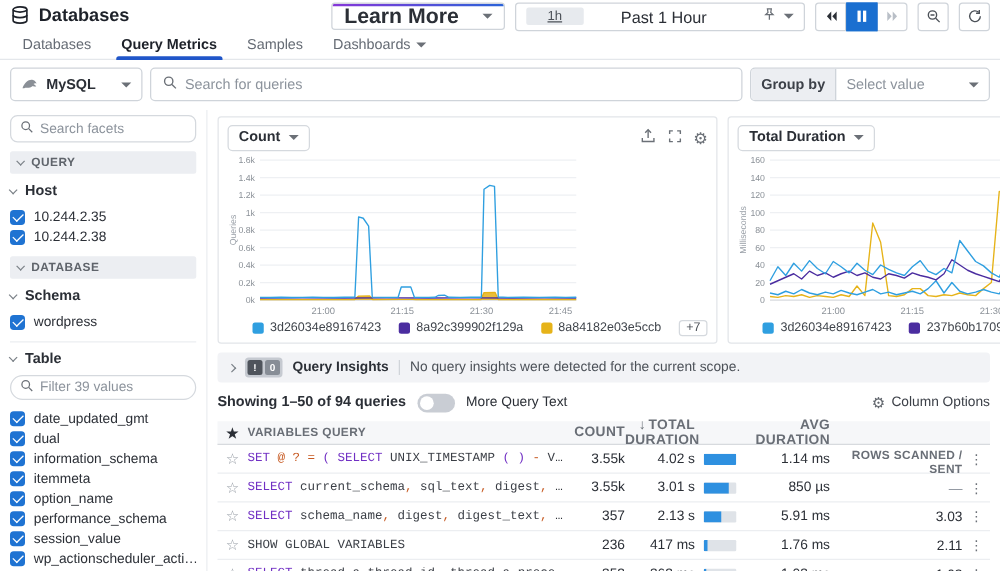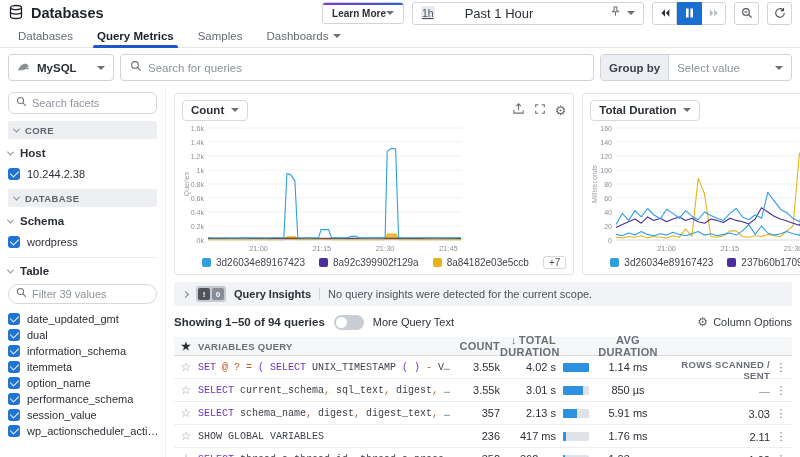--- a/index.html
+++ b/index.html
@@ -5,24 +5,24 @@
   * { box-sizing: border-box; margin: 0; padding: 0; }
   html,body { width:800px; height:457px; overflow:hidden; background:#fff;
     font-family:"Liberation Sans",sans-serif; color:#2b2f36; font-size:12px; }
 
   
   .topbar { height:24px; display:flex; align-items:center; justify-content:space-between; padding:2px 8px 0 8px; }
   .tb-left { display:flex; align-items:center; gap:7px; }
   .app-title { font-size:14.5px; font-weight:700; color:#1d2129; }
   .tb-right { display:flex; align-items:center; gap:8px; }
   .caret { width:0; height:0; border-left:4px solid transparent; border-right:4px solid transparent; border-top:4px solid #6b7077; display:inline-block; }
-  .learn-more { position:relative; overflow:hidden; display:flex; align-items:center; gap:0; height:22px; padding:0 9px; background:#fff; border:1px solid #cfd4da; border-radius:3px; font-size:10px; font-weight:600; color:#2b2f36; cursor:pointer; }
+  .learn-more { position:relative; overflow:hidden; display:flex; align-items:center; gap:19px; height:22px; padding:0 9px; background:#fff; border:1px solid #cfd4da; border-radius:3px; font-size:17px; font-weight:600; color:#2b2f36; cursor:pointer; }
   .learn-more::before { content:''; position:absolute; top:0; left:0; right:0; height:2px; background:linear-gradient(90deg,#8637d8,#2a63d8); }
   .time-picker { display:flex; align-items:center; gap:6px; height:23px; padding:0 8px; border:1px solid #cfd4da; border-radius:3px; width:232px; }
-  .time-chip { background:#e7eaee; border-radius:2px; font-size:10.5px; padding:1px 1px; color:#4c5158;text-decoration:underline; }
+  .time-chip { background:#e7eaee; border-radius:2px; font-size:10.5px; padding:1px 17px; color:#4c5158;text-decoration:underline; }
   .time-label { font-size:13px; flex:1;margin-left:24px; }
   .playgroup { display:flex; }
   .playgroup button { width:25px; height:23px; background:#fff; border:1px solid #cfd4da; display:flex; align-items:center; justify-content:center; cursor:pointer; }
   .playgroup button:first-child { border-radius:3px 0 0 3px; }
   .playgroup button:last-child { border-radius:0 3px 3px 0; margin-left:-1px; }
   .playgroup .pause { background:#1a6fd0; border-color:#1a6fd0; z-index:1; }
   .sqbtn { width:25px; height:23px; background:#fff; border:1px solid #cfd4da; border-radius:3px; display:flex; align-items:center; justify-content:center; cursor:pointer; }
 
   
   .tabs { display:flex; gap:4px; padding:0 8px; border-bottom:1px solid #e4e7eb; height:24px; }
@@ -96,21 +96,21 @@
   .qhead .c-star { color:#2b2f36; font-size:11px; }
   .qstar { color:#9aa0a8; font-size:12px; cursor:pointer; }
   .c-query { flex:1; overflow:hidden; white-space:nowrap; text-overflow:ellipsis; }
   .qtext { font-family:"Liberation Mono",monospace; font-size:10px; }
   .tk-kw { color:#7130c4; } .tk-pn { color:#c75a22; } .tk-id { color:#3b3f46; }
   .c-count { width:48px; text-align:right; flex-shrink:0; font-size:11px; }
   .c-total { width:56px; text-align:right; flex-shrink:0; font-size:11px; }
   .c-bar { width:36px; flex-shrink:0; padding-left:7px; }
   .bar-track { width:26px; height:9px; background:#dfe3e8; border-radius:1px; overflow:hidden; }
   .bar-fill { height:100%; background:#2e90e0; }
-  .c-avg { width:72px; text-align:center; flex-shrink:0; font-size:11px; }
+  .c-avg { width:72px; text-align:right; flex-shrink:0; font-size:11px; }
   .c-rows { width:106px; text-align:right; flex-shrink:0; font-size:11px;margin-top:48px; }
   .qhead .c-rows { font-size:9.5px; }
   .c-menu { width:22px; text-align:center; flex-shrink:0; color:#6b7077; font-size:11px; }
   .dash { color:#8c939c; }
   .sort-arrow { color:#696e76; margin-right:2px; }
 </style>
 </head>
 <body>
 
 <header class="topbar">
@@ -225,26 +225,30 @@
         <svg width="11" height="11" viewBox="0 0 13 13" fill="none" stroke="#6b7077" stroke-width="1.2">
           <circle cx="5.4" cy="5.4" r="3.6"></circle>
             <path d="M8.2 8.2 11.6 11.6"></path>
         </svg>
       </span>
       <input placeholder="Search facets" style="">
     </div>
     <div id="facet-sections">
         <div class="side-header">
           <span class="chev"></span>
-          <span>CORE</span>
+          <span>QUERY</span>
         </div>
         <div class="facet">
           <div class="facet-title">
             <span class="chev"></span>
             <span>Host</span>
+          </div>
+          <div class="facet-item">
+            <span class="cb"></span>
+            <span>10.244.2.35</span>
           </div>
           <div class="facet-item">
             <span class="cb"></span>
             <span>10.244.2.38</span>
           </div>
         </div>
         <div class="side-header">
           <span class="chev"></span>
           <span>DATABASE</span>
         </div>

